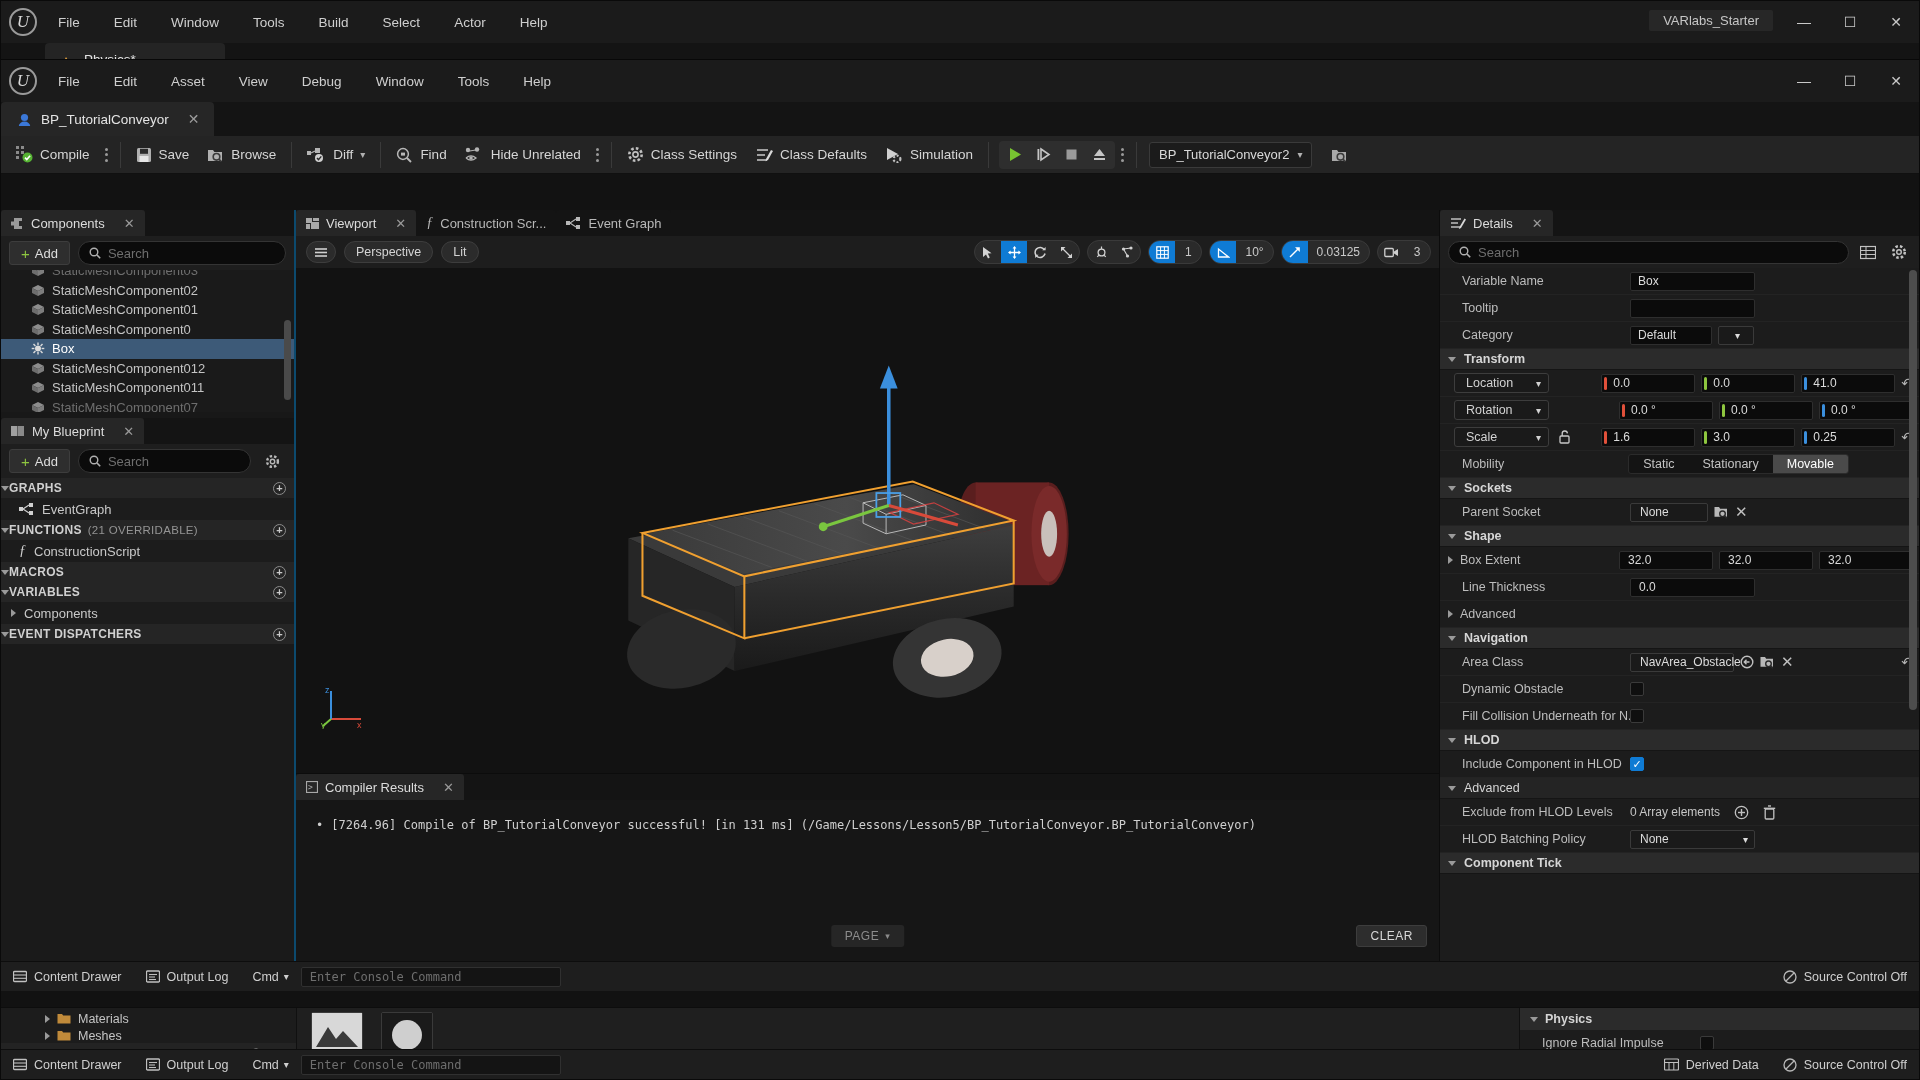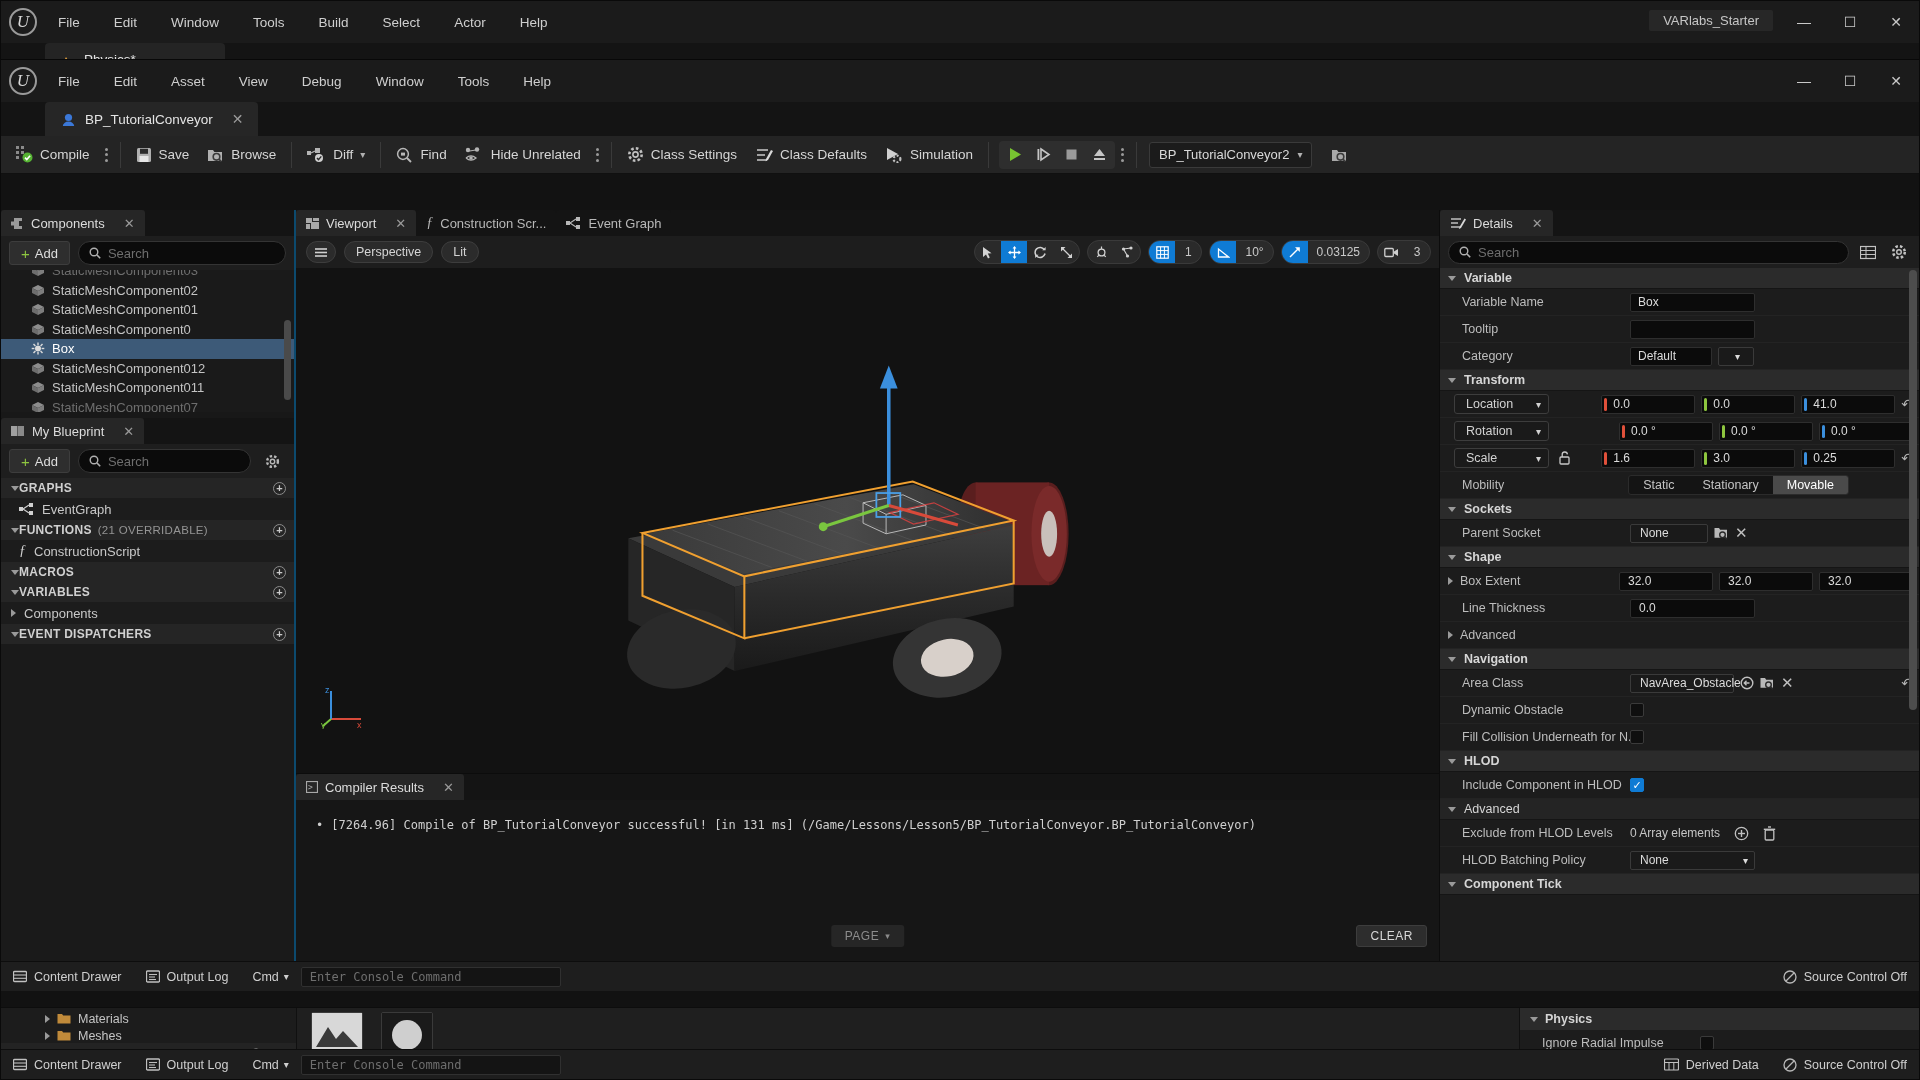--- a/index.html
+++ b/index.html
@@ -32,21 +32,21 @@
   .outer-tabrow{ height:32px; background:#141414; display:flex; align-items:flex-end; padding-left:44px; }
   .otab{ height:32px; min-width:180px; background:#242424; display:flex; align-items:center; gap:8px;
          padding:0 16px; border-top-left-radius:4px; border-top-right-radius:4px; font-size:13.5px; color:#e2e2e2;}
   .ico-mount{ width:15px; height:13px; position:relative; }
 
   
   .bp-win{ position:absolute; left:0; top:58px; right:0; bottom:0; background:#121212; border-top:1px solid #080808;}
   .bp-title{ position:relative; height:42px; background:#1b1b1b; display:flex; align-items:center;}
   .parentclass{ position:absolute; right:16px; bottom:2px; font-size:12.5px; color:#a0a0a0;}
   .parentclass b{ color:#3f8fd8; font-weight:normal;}
-  .bp-tabrow{ height:34px; background:#141414; display:flex; align-items:flex-end; padding-left:44px;}
+  .bp-tabrow{ height:34px; background:#141414; display:flex; align-items:flex-end; }
   .btab{ height:34px; background:#262626; display:flex; align-items:center; gap:9px; padding:0 14px 0 16px;
          border-top-left-radius:4px; border-top-right-radius:4px; font-size:13.5px; color:#e4e4e4;}
   .btab .x{ color:#9b9b9b; font-size:14px; margin-left:10px;}
 
   
   .toolbar{ height:38px; background:#242424; display:flex; align-items:center; border-bottom:1px solid #101010;}
   .tb-grp{ display:flex; align-items:center; height:38px; padding:0 6px; }
   .tb-sep{ width:1px; height:26px; background:#3a3a3a; }
   .tb-btn{ display:flex; align-items:center; gap:7px; padding:4px 9px; border-radius:3px; font-size:13.5px; color:#d6d6d6;}
   .kebab{ display:flex; flex-direction:column; gap:2.5px; padding:6px 6px; }
@@ -76,21 +76,21 @@
               display:flex; align-items:center; gap:7px; padding:0 10px; }
   .searchbox .ph{ color:#6e6e6e; font-size:13px;}
 
   
   .tree{ flex:1; overflow:hidden; position:relative; background:#1a1a1a;}
   .trow{ height:19.5px; display:flex; align-items:center; gap:7px; padding-left:30px; font-size:13px; color:#c4c4c4;}
   .trow.sel{ background:#3d5a78; color:#ffffff;}
   .trow.clip{ color:#6e6e6e; }
   .vscroll{ position:absolute; right:3px; width:7px; background:#4a4a4a; border-radius:4px;}
 
-  .mb-sec{ height:20px; display:flex; align-items:center; background:#252525; padding-left:10px;
+  .mb-sec{ height:20px; display:flex; align-items:center; background:#252525; 
            font-size:12px; font-weight:bold; color:#d0d0d0; letter-spacing:.3px; position:relative;}
   .mb-sec .sub{ font-weight:normal; color:#949494; margin-left:6px; font-size:11.5px;}
   .mb-sec .circ{ position:absolute; right:8px; width:13px; height:13px; border-radius:50%;
                  border:1px solid #8c8c8c; display:flex; align-items:center; justify-content:center;
                  font-size:11px; color:#c9c9c9; line-height:1;}
   .mb-row{ height:22px; display:flex; align-items:center; gap:8px; padding-left:18px; font-size:13px; color:#c8c8c8; background:#1c1c1c;}
   .tri{ width:0;height:0;border-left:5px solid #9a9a9a;border-top:4px solid transparent;border-bottom:4px solid transparent;}
   .tri.down{ border-left:4.5px solid transparent;border-right:4.5px solid transparent;border-top:5.5px solid #9a9a9a; border-bottom:0;}
 
   
@@ -918,24 +918,20 @@
           <div style="padding:0 4px">
             <svg width="16" height="16" viewBox="0 0 16 16">
                   <circle cx="8" cy="8" r="5.8" fill="none" stroke="#c2c2c2" stroke-width="2.5" stroke-dasharray="2.5 2.1"></circle>
                   <circle cx="8" cy="8" r="2.3" fill="none" stroke="#c2c2c2" stroke-width="1.4"></circle>
                 </svg>
           </div>
         </div>
 
         <div class="d-list">
 
-          <div class="cat">
-            <span class="tri down"></span>
-            <span>Variable</span>
-          </div>
           <div class="prow">
             <div class="plabel">Variable Name</div>
             <div class="pval">
               <span class="tfield" style="width:125px">Box</span>
             </div>
           </div>
           <div class="prow">
             <div class="plabel">Tooltip</div>
             <div class="pval">
               <span class="tfield" style="width:125px"></span>

